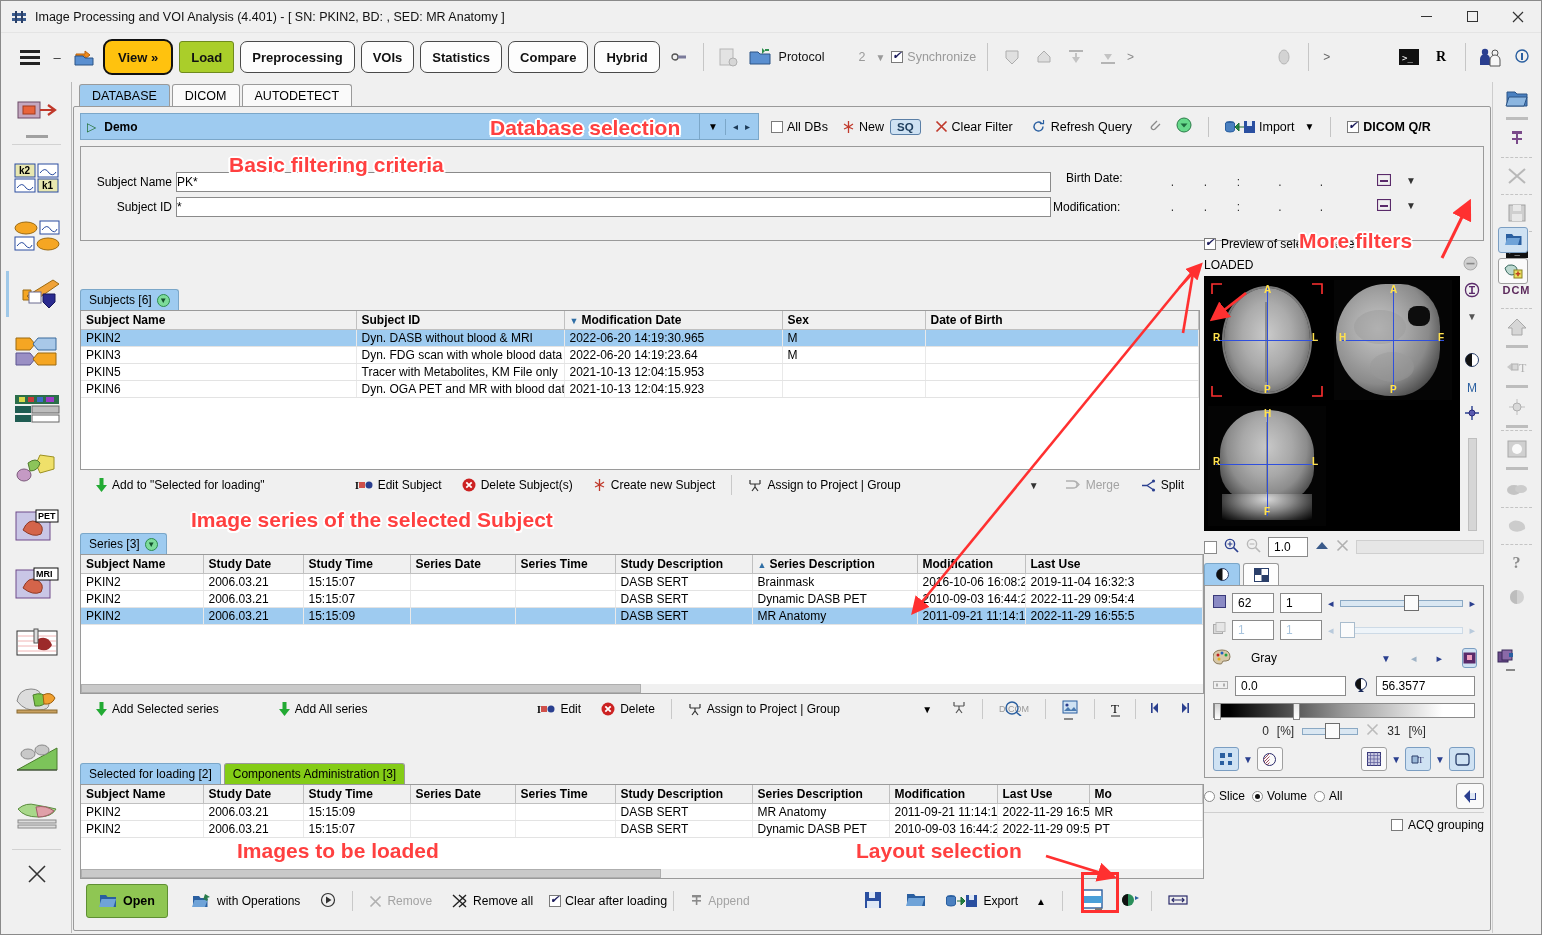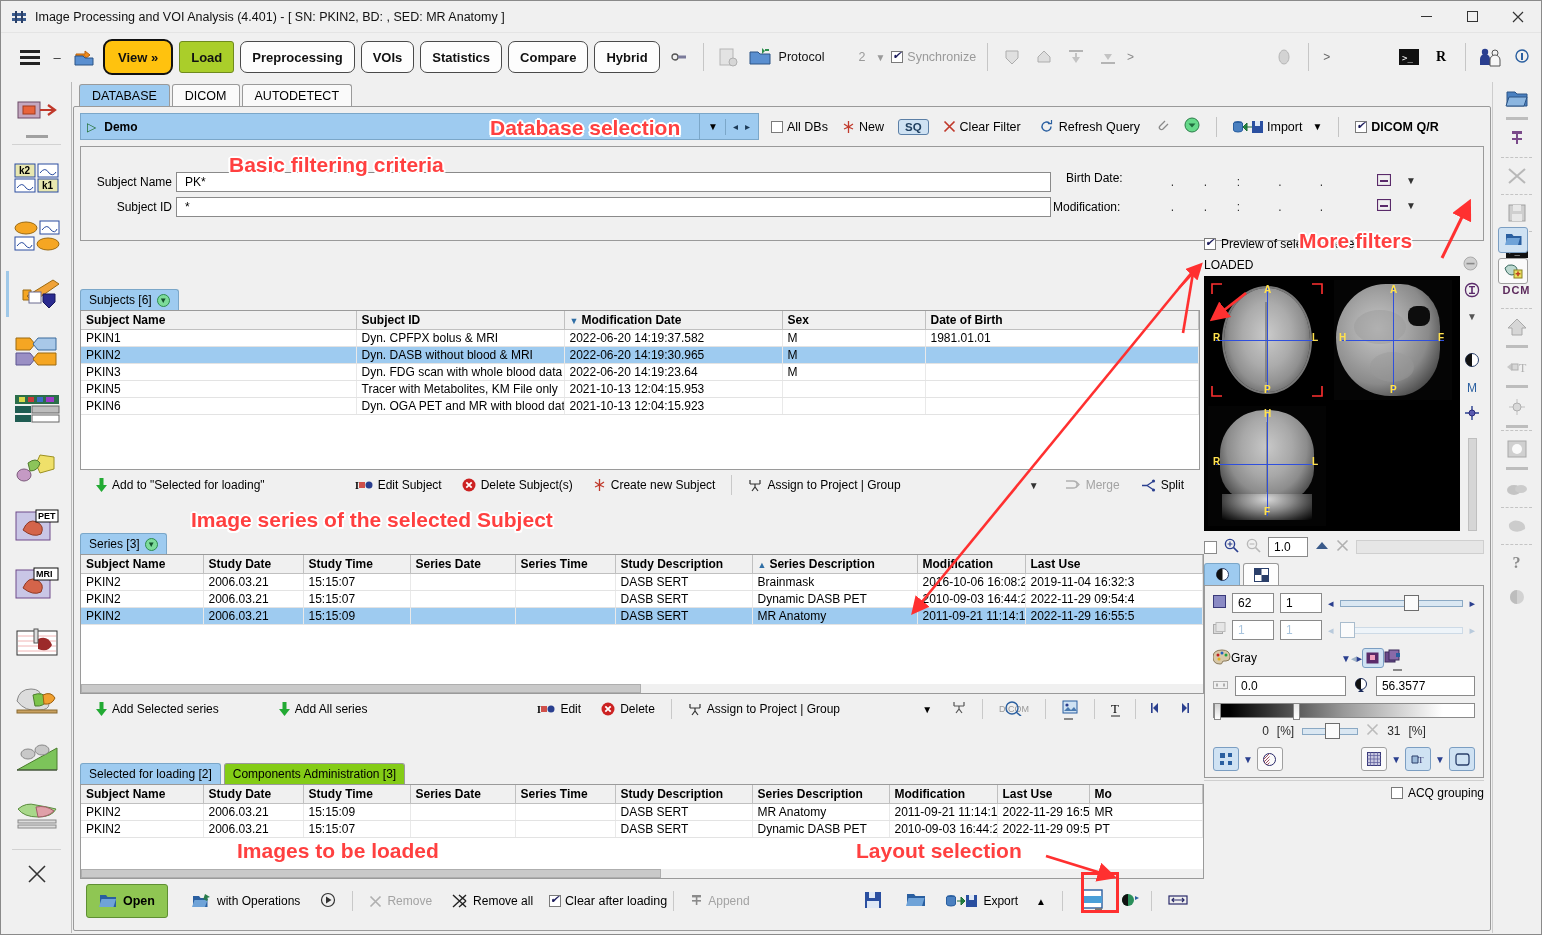--- a/index.html
+++ b/index.html
@@ -73,21 +73,21 @@
   .dbsel { flex:0 0 620px; height:27px; background:#9ecbf0; border:1px solid #7ba7c9; display:flex; align-items:center; padding:0 6px; position:relative;}
   .dbsel .play { color:#1a6b2a; font-size:12px; margin-right:8px; }
   .dbsel .name { font-size:12px; font-weight:bold; }
   .dbnav { display:flex; align-items:center; gap:7px; padding:0 8px; height:27px; background:#9ecbf0; border:1px solid #7ba7c9; border-left:none; }
   .dbtools { display:flex; align-items:center; gap:6px; padding-left:12px; font-size:12.5px; }
   .sqbtn { border:1px solid #5b7fa6; background:#cfe2f3; border-radius:3px; padding:1px 6px; font-size:11.5px; font-weight:bold; color:#204060; }
 
   
   .filterbox { margin:6px; border:1px solid #9a9a9a; background:#f0f0f0; height:95px; position:relative; }
   .flabel { font-size:12px; text-align:right; }
-  .finput { height:20px; border:1px solid #8a8a8a; background:#fff; font-size:12px; padding:1px 8px; display:flex; align-items:center; }
+  .finput { height:20px; border:1px solid #8a8a8a; background:#fff; font-size:12px; padding:1px 0; display:flex; align-items:center; }
   .dotrow { display:flex; align-items:center; gap:0; font-size:12px; color:#333; }
   .dotcell { width:33px; text-align:center; }
 
   
   .sectab {
     display:inline-flex; align-items:center; gap:5px; height:21px; padding:0 8px;
     background:#9ecbf0; border:1px solid #7ba7c9; border-bottom:none; font-size:12px;
     border-radius:3px 3px 0 0;
   }
   .sectab.inactive { background:#84cc16; border-color:#9a9a9a; }
@@ -535,21 +535,21 @@
           <span class="chk">
               <i class="chkbox"></i>
               <span>All DBs</span>
             </span>
           <span style="display:inline-flex;align-items:center;gap:4px;margin-left:8px">
             <svg width="13" height="14" viewBox="0 0 13 14">
                 <path d="M6.5 1 v12 M2 4 l4.5 3 M11 4 l-4.5 3 M2 9 l4.5-2 M11 9 l-4.5-2" stroke="#c0392b" stroke-width="1.3"></path>
               </svg>
             <span>New</span>
           </span>
-          <span class="sqbtn" style="margin-left:8px">SQ</span>
+          <span class="sqbtn" style="">SQ</span>
           <span style="display:inline-flex;align-items:center;gap:4px;margin-left:8px">
             <svg width="13" height="13" viewBox="0 0 13 13">
                 <path d="M1.5 1.5 L11.5 11.5 M11.5 1.5 L1.5 11.5" stroke="#c0392b" stroke-width="1.7"></path>
               </svg>
             <span>Clear Filter</span>
           </span>
           <span style="display:inline-flex;align-items:center;gap:5px;margin-left:12px">
             <svg width="15" height="15" viewBox="0 0 15 15">
                 <path d="M12 7.5 a4.5 4.5 0 1 1 -1.6 -3.4" stroke="#2a5fa0" stroke-width="1.4" fill="none"></path>
                 <path d="M12.5 1 v3.6 h-3.6" stroke="#2a5fa0" stroke-width="1.2" fill="none"></path>
@@ -639,27 +639,20 @@
             <thead>
                 <tr>
               <th>Subject Name</th>
               <th>Subject ID</th>
               <th><span class="sorticon">▼</span><span>Modification Date</span></th>
               <th>Sex</th>
               <th>Date of Birth</th>
             </tr>
               </thead>
             <tbody>
-              <tr>
-                  <td>PKIN1</td>
-                  <td>Dyn. CPFPX bolus &amp; MRI</td>
-                  <td>2022-06-20 14:19:37.582</td>
-                  <td>M</td>
-                  <td>1981.01.01</td>
-                </tr>
               <tr class="sel">
                   <td>PKIN2</td>
                   <td>Dyn. DASB without blood &amp; MRI</td>
                   <td>2022-06-20 14:19:30.965</td>
                   <td>M</td>
                   <td></td>
                 </tr>
               <tr>
                   <td>PKIN3</td>
                   <td>Dyn. FDG scan with whole blood data</td>
@@ -1187,21 +1180,21 @@
                 <span>1</span>
               </span>
             <span style="font-size:11px;color:#b8cadc">◂</span>
             <span class="slider" style="flex:1">
                 <i class="strack" style="background:#eef4f9;border-color:#cddae6"></i>
                 <i class="sthumb" style="left:0;border-color:#a9bccd"></i>
               </span>
             <span style="font-size:11px;color:#b8cadc">▸</span>
           </div>
 
-          <div style="display:flex;align-items:center;gap:0;margin-bottom:8px">
+          <div style="display:flex;align-items:center;gap:20px;margin-bottom:8px">
             <span><svg width="18" height="16" viewBox="0 0 18 16">
                   <path d="M9 1 q8 0 8 7 q0 4 -4 4 h-2 q-2 0 -2 2 q0 1 -2 1 q-7 0 -7 -7 q0 -7 9 -7z" fill="#d8c8a8" stroke="#8a7a5a"></path>
                   <circle cx="5" cy="6" r="1.5" fill="#c02020"></circle>
                   <circle cx="9" cy="4" r="1.5" fill="#2060c0"></circle>
                   <circle cx="13" cy="6" r="1.5" fill="#20a040"></circle>
                   <circle cx="6" cy="10" r="1.5" fill="#e0b020"></circle>
                 </svg></span>
             <span style="font-size:12px;min-width:110px">Gray</span>
             <span style="font-size:10px;color:#2a3f8f">▼</span>
             <span style="font-size:11px;color:#9fb3c6">◂</span>
@@ -1296,20 +1289,41 @@
               </span>
             <span style="font-size:10px;color:#2a3f8f">▼</span>
             <span class="sqbtn2">
                 <svg width="15" height="15" viewBox="0 0 15 15">
                   <path d="M3 2 h9 q2 0 2 3 v5 q0 3 -2 3 h-9 q-2 0 -2 -3 v-5 q0 -3 2 -3z" fill="#cfe2f3" stroke="#2a3f6a" stroke-width="1.3"></path>
                 </svg>
               </span>
           </div>
         </div>
 
+        <div style="display:flex;align-items:center;gap:7px;height:28px;margin-top:4px">
+          <span style="display:inline-flex;align-items:center;gap:4px">
+              <i class="radio"></i>
+              <span style="font-size:12px">Slice</span>
+            </span>
+          <span style="display:inline-flex;align-items:center;gap:4px">
+              <i class="radio on"></i>
+              <span style="font-size:12px">Volume</span>
+            </span>
+          <span style="display:inline-flex;align-items:center;gap:4px">
+              <i class="radio"></i>
+              <span style="font-size:12px">All</span>
+            </span>
+          <span style="flex:1"></span>
+          <span style="width:28px;height:26px;border:1px solid #9a9a9a;background:#fafafa;border-radius:3px;display:flex;align-items:center;justify-content:center">
+            <svg width="17" height="17" viewBox="0 0 17 17">
+                <path d="M2 8 L8 2 v3 h6 v7 h-6 v3z" fill="#2a3f8f"></path>
+                <path d="M8 5 h5 v6 h-5z" fill="#dfe8f5"></path>
+              </svg>
+          </span>
+        </div>
         <div style="border-top:1px solid #cfcfcf;margin-top:2px"></div>
         <div style="display:flex;align-items:center;justify-content:flex-end;gap:5px;height:24px">
           <i class="chkbox"></i>
           <span style="font-size:12px">ACQ grouping</span>
         </div>
       </div>
 
       <div style="position:absolute;right:-42px;top:120px;width:34px">
         <div style="width:30px;height:26px;border:1px solid #7b9ec2;background:#cfe2f3;border-radius:3px;display:flex;align-items:center;justify-content:center;margin-bottom:5px">
           <svg width="17" height="16" viewBox="0 0 17 16">

